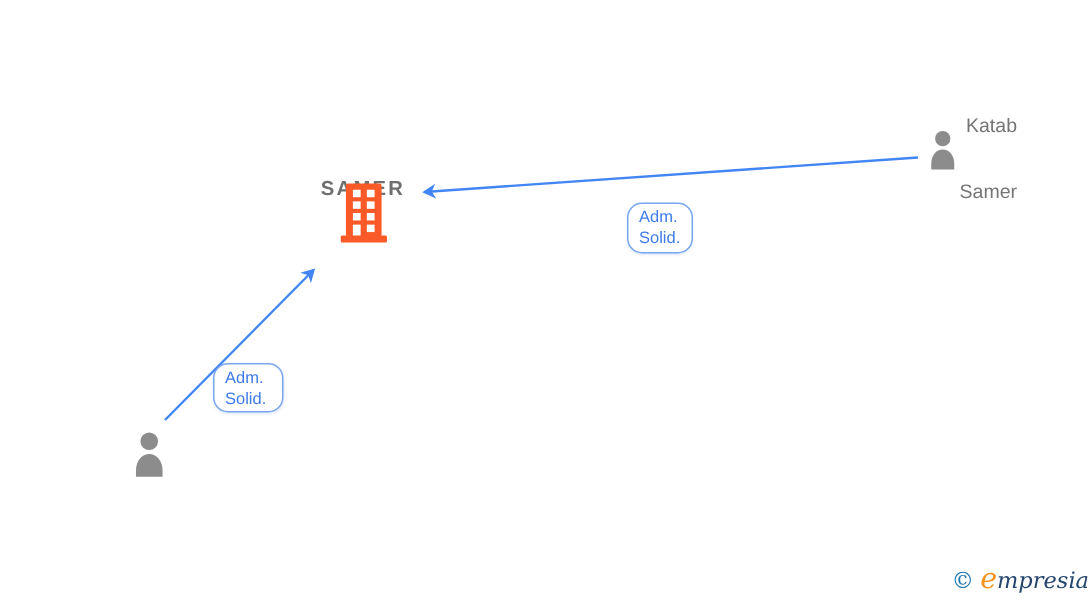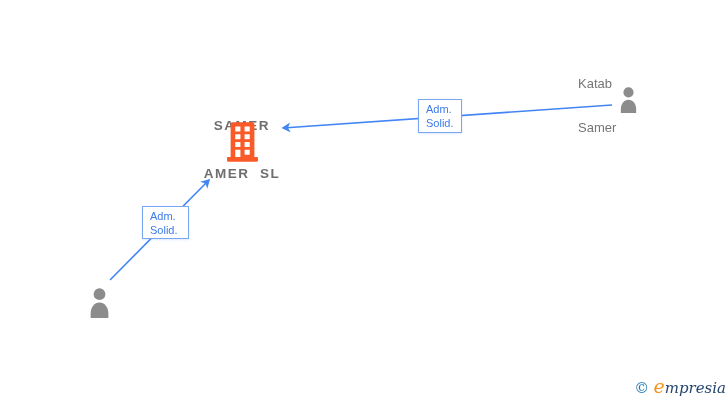--- a/index.html
+++ b/index.html
@@ -28,42 +28,43 @@
     color: #6f6f6f;
     white-space: pre;
   }
   .building-icon {
     position: absolute;
     left: 227px; top: 122px;
     width: 31px; height: 40px;
   }
   .person-label {
     position: absolute;
-    text-align: left;
+    text-align: right;
     font-size: 13px;
     line-height: 14.5px;
     color: #757575;
     white-space: pre;
   }
   #label-katab-samer { left: 578px; top: 48px; width: 100px; }
   #label-katab-amer  { left: 38px;  top: 322px; width: 122px; }
   .person-icon { position: absolute; }
   #icon-katab-samer { left: 617px; top: 87px;  width: 23px; height: 27px; }
   #icon-katab-amer  { left: 86px;  top: 288px; width: 27px; height: 31px; }
   .edge-label {
     position: absolute;
     box-sizing: border-box;
     background: #ffffff;
     border: 1.5px solid #7aa5f0;
-    border-radius: 0;
+    border-radius: 10px;
     color: #3d7be8;
     font-size: 11px;
     line-height: 14px;
     padding: 2px 0 0 7px;
     box-shadow: 0 1px 2px rgba(66,133,244,0.18);
+    margin-top: 36px;
   }
   #edge-label-1 { left: 418px; top: 99px;  width: 44px; height: 34px; }
   #edge-label-2 { left: 142px; top: 206px; width: 47px; height: 33px; }
   .brand-footer {
     position: absolute;
     right: 2px; bottom: 3px;
     font-size: 15px;
     white-space: nowrap;
   }
   .brand-footer .copy { color: #2077b4; font-family: "DejaVu Serif", serif; }
@@ -90,21 +91,20 @@
       <marker id="arrowhead" viewBox="0 0 10 10" refX="7.5" refY="5" markerWidth="10" markerHeight="10" orient="auto" markerUnits="userSpaceOnUse">
         <path d="M0,0 L9,5 L0,10 L2.6,5 Z" fill="#4285f4"></path>
       </marker>
     </defs>
     <line x1="612" y1="105" x2="283" y2="128" stroke="#4285f4" stroke-width="1.6" marker-end="url(#arrowhead)"></line>
     <line x1="110" y1="280" x2="209" y2="180" stroke="#4285f4" stroke-width="1.6" marker-end="url(#arrowhead)"></line>
   </svg>
 
   <div class="company-title">
     <div>SAMER</div>
-    <div>AMER  SL</div>
   </div>
   <svg class="building-icon" viewBox="0 0 30 38">
     <rect x="0" y="33.5" width="30" height="4.5" rx="1" fill="#fa5a28"></rect>
     <rect x="3.5" y="0" width="23" height="34.5" rx="1.5" fill="#fa5a28"></rect>
     <rect x="8" y="4" width="5" height="4.8" fill="#ffffff"></rect>
     <rect x="17" y="4" width="5" height="4.8" fill="#ffffff"></rect>
     <rect x="8" y="11.5" width="5" height="4.8" fill="#ffffff"></rect>
     <rect x="17" y="11.5" width="5" height="4.8" fill="#ffffff"></rect>
     <rect x="8" y="19" width="5" height="4.8" fill="#ffffff"></rect>
     <rect x="17" y="19" width="5" height="4.8" fill="#ffffff"></rect>

